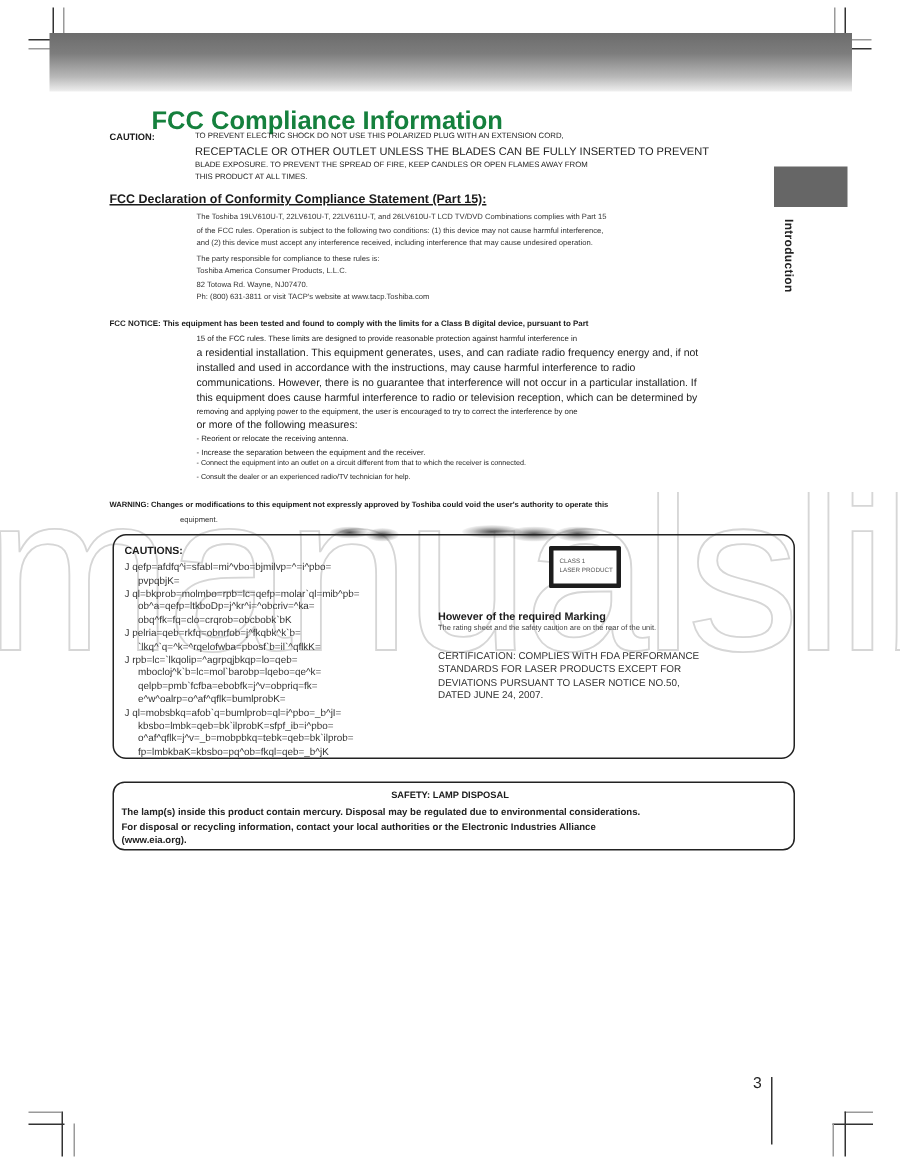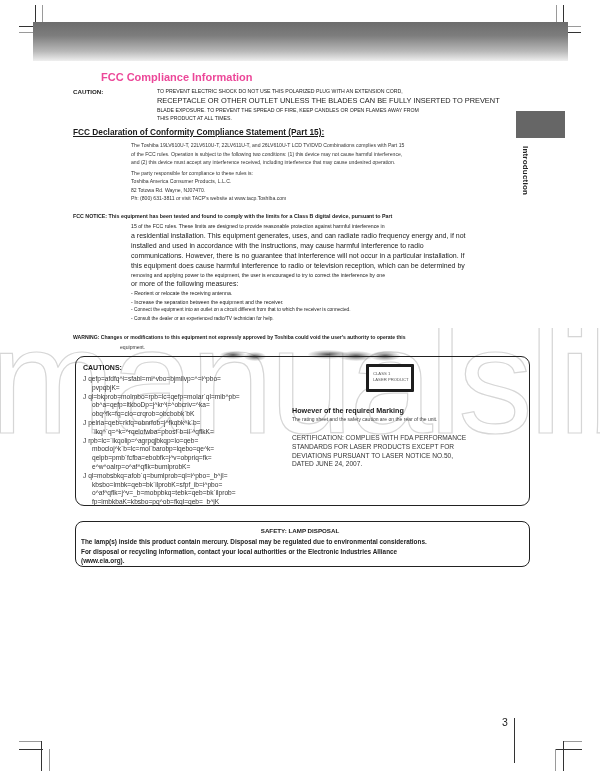--- a/index.html
+++ b/index.html
@@ -14,24 +14,24 @@
     background: linear-gradient(to bottom, #6c6c6c 0%, #7d7d7d 35%, #b8b8b8 75%, #efefef 100%);
   }
 
   .side-tab { position: absolute; left: 516px; top: 111px; width: 49px; height: 27px; background: #666666; }
   .side-label {
     position: absolute; left: 521px; top: 146px;
     writing-mode: vertical-rl; font-size: 8px; font-weight: bold; color: #222;
     letter-spacing: 0.2px;
   }
 
-  .title { position: absolute; left: 73px; top: 71px; font-size: 11px; font-weight: bold; color: #ec4899; padding-left: 28px; }
+  .title { position: absolute; left: 73px; top: 71px; font-size: 17px; font-weight: bold; color: #15803d; padding-left: 28px; }
 
   .caution-label { position: absolute; left: 73px; top: 88px; font-size: 6.2px; font-weight: bold; }
-  .caution-lines { position: absolute; left: 130px; top: 87px; width: 340px; margin-left: 27px; }
+  .caution-lines { position: absolute; left: 130px; top: 87px; width: 340px; }
   .caution-lines div { font-size: 5.2px; line-height: 8.6px; color: #222; white-space: nowrap; }
   .caution-lines div.big { font-size: 7.4px; line-height: 10px; }
 
   .decl-title { position: absolute; left: 73px; top: 127px; font-size: 8.3px; font-weight: bold; text-decoration: underline; }
   .decl-body { position: absolute; left: 131px; top: 141px; width: 380px; }
   .decl-body div { font-size: 5.1px; line-height: 8.5px; color: #333; white-space: nowrap; }
   .decl-body .gap { margin-top: 2px; }
 
   .notice-label { position: absolute; left: 73px; top: 213px; font-size: 5.3px; font-weight: bold; white-space: nowrap; }
   .notice-body { position: absolute; left: 131px; top: 222px; width: 390px; }

